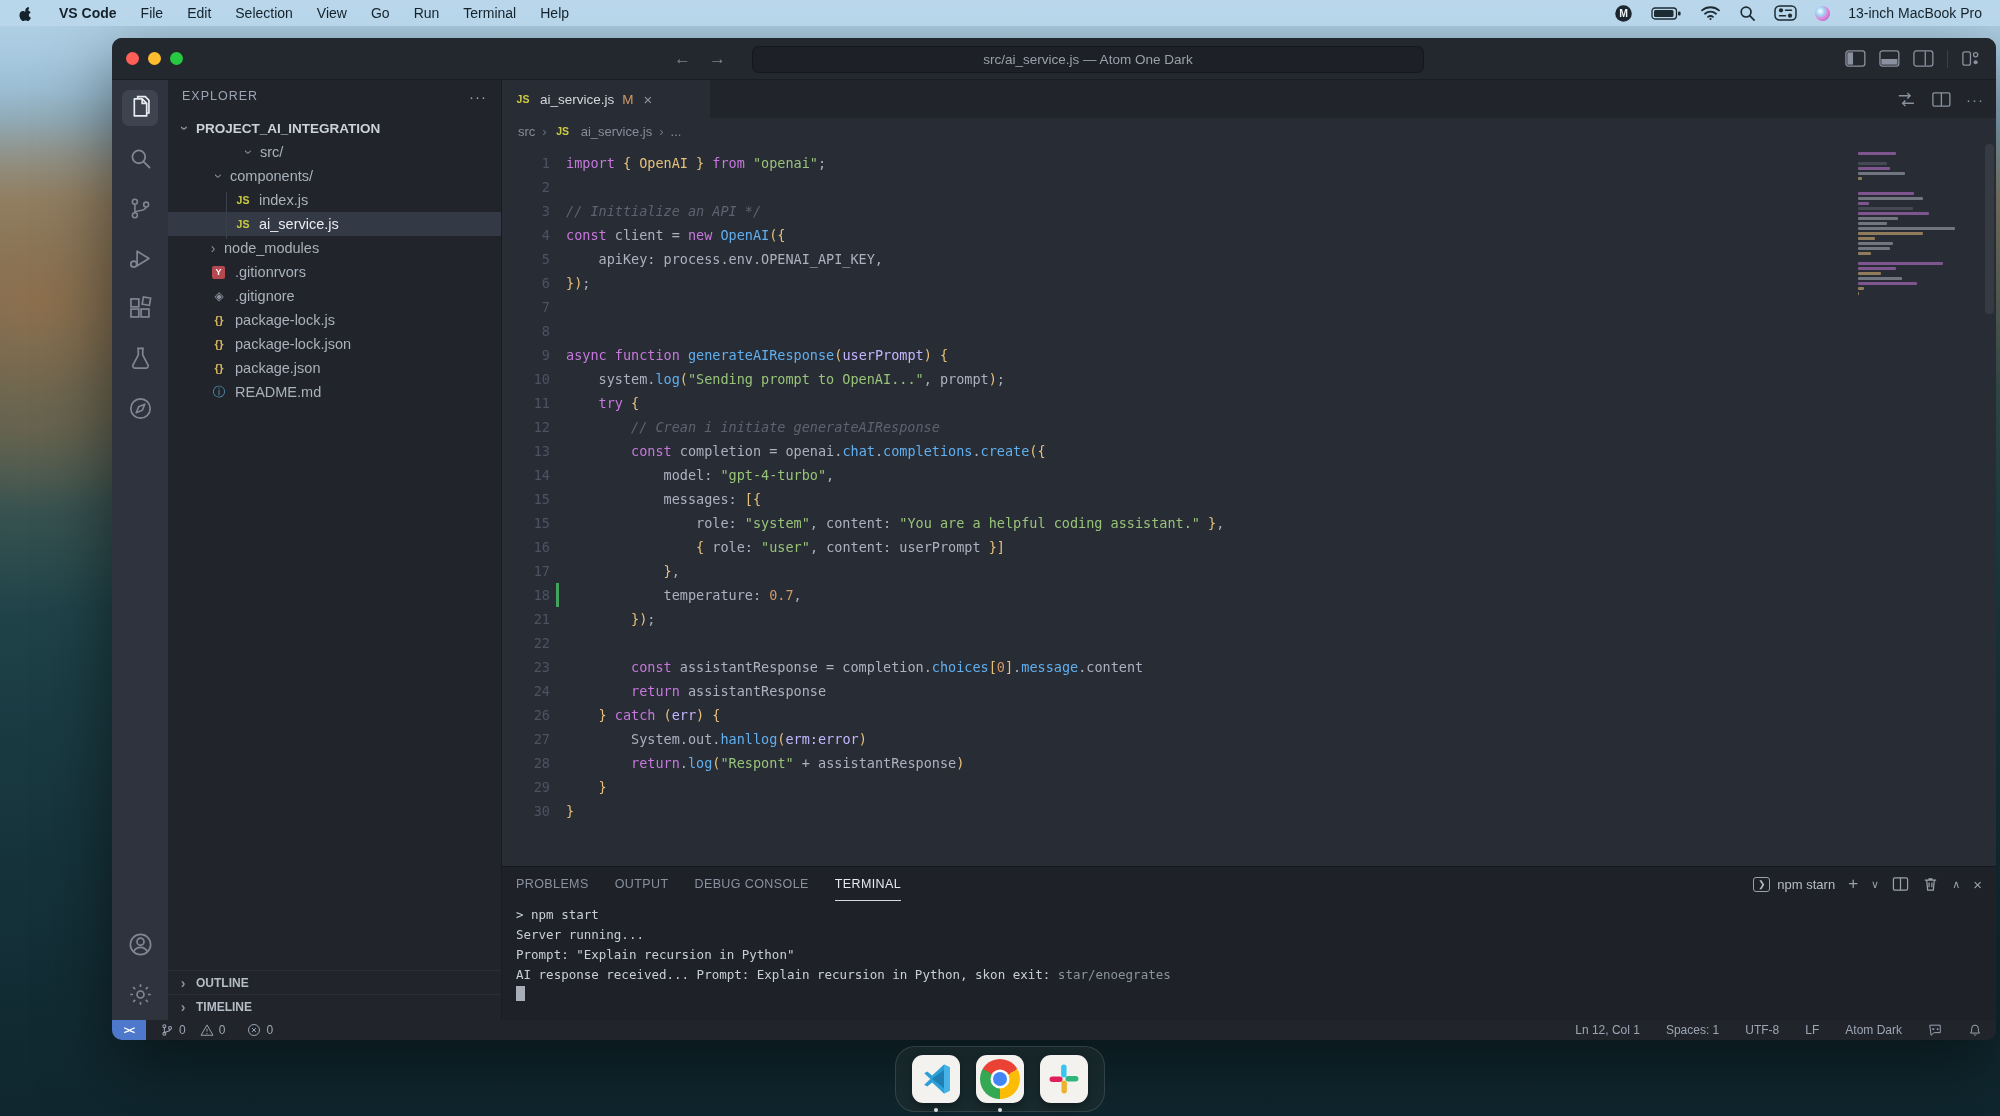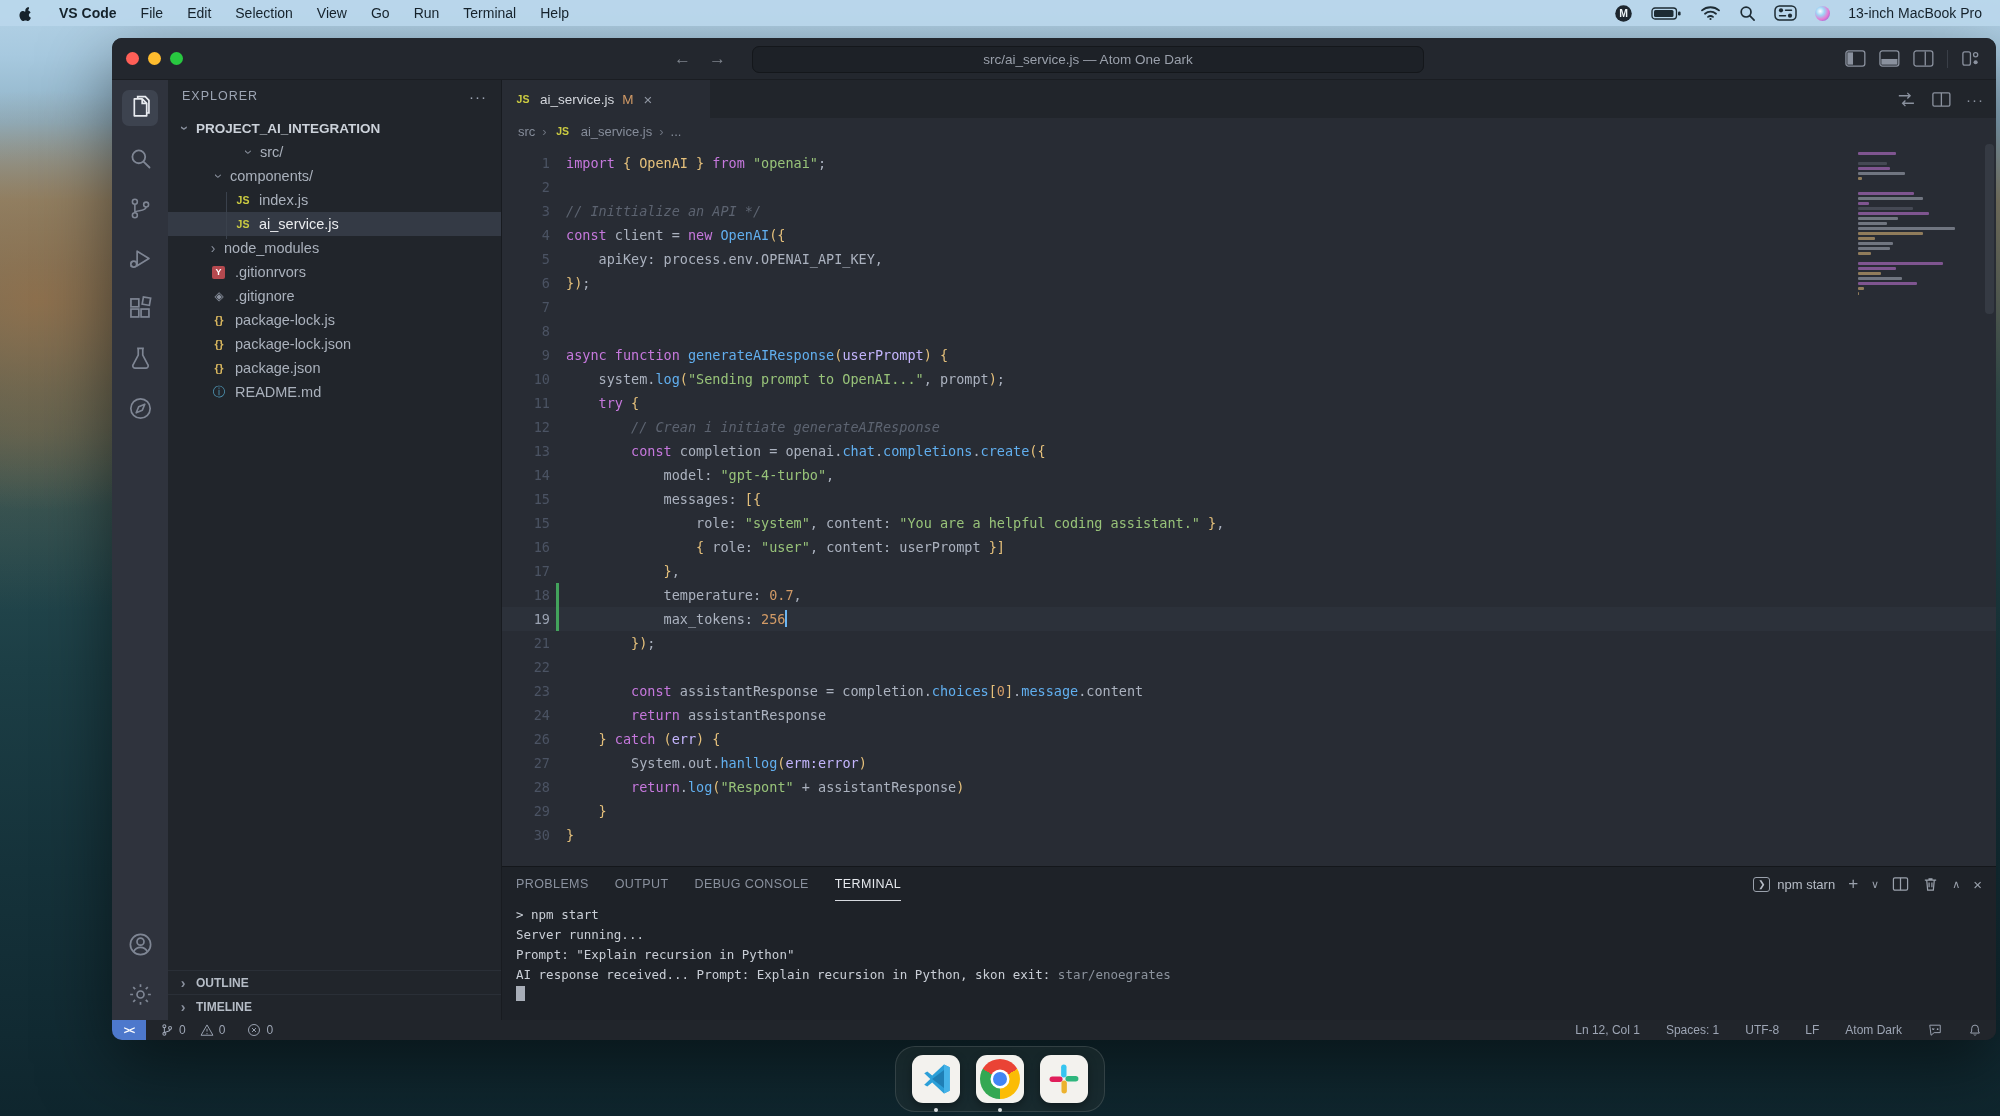--- a/index.html
+++ b/index.html
@@ -436,21 +436,20 @@
               <div class="code-line"><span class="gutter-num">10</span><span class="code-text"><span class="tk-d">    system.</span><span class="tk-f">log</span><span class="tk-y">(</span><span class="tk-s">"Sending prompt to OpenAI..."</span><span class="tk-d">, prompt</span><span class="tk-y">)</span><span class="tk-d">;</span></span></div>
               <div class="code-line"><span class="gutter-num">11</span><span class="code-text"><span class="tk-d">    </span><span class="tk-k">try </span><span class="tk-y">{</span></span></div>
               <div class="code-line"><span class="gutter-num">12</span><span class="code-text"><span class="tk-c">        // Crean i initiate generateAIResponse</span></span></div>
               <div class="code-line"><span class="gutter-num">13</span><span class="code-text"><span class="tk-d">        </span><span class="tk-k">const </span><span class="tk-d">completion = openai.</span><span class="tk-f">chat</span><span class="tk-d">.</span><span class="tk-f">completions</span><span class="tk-d">.</span><span class="tk-f">create</span><span class="tk-y">({</span></span></div>
               <div class="code-line"><span class="gutter-num">14</span><span class="code-text"><span class="tk-d">            model: </span><span class="tk-s">"gpt-4-turbo"</span><span class="tk-d">,</span></span></div>
               <div class="code-line"><span class="gutter-num">15</span><span class="code-text"><span class="tk-d">            messages: </span><span class="tk-y">[{</span></span></div>
               <div class="code-line"><span class="gutter-num">15</span><span class="code-text"><span class="tk-d">                role: </span><span class="tk-s">"system"</span><span class="tk-d">, content: </span><span class="tk-s">"You are a helpful coding assistant."</span><span class="tk-y"> }</span><span class="tk-d">,</span></span></div>
               <div class="code-line"><span class="gutter-num">16</span><span class="code-text"><span class="tk-d">                </span><span class="tk-y">{ </span><span class="tk-d">role: </span><span class="tk-s">"user"</span><span class="tk-d">, content: userPrompt </span><span class="tk-y">}]</span></span></div>
               <div class="code-line"><span class="gutter-num">17</span><span class="code-text"><span class="tk-d">            </span><span class="tk-y">}</span><span class="tk-d">,</span></span></div>
               <div class="code-line"><span class="gutter-num">18</span><span class="change-bar"></span><span class="code-text"><span class="tk-d">            temperature: </span><span class="tk-n">0.7</span><span class="tk-d">,</span></span></div>
-              <div class="code-line current"><span class="gutter-num">19</span><span class="change-bar"></span><span class="code-text"><span class="tk-d">            max_tokens: </span><span class="tk-n">256</span><span class="code-cursor"></span></span></div>
               <div class="code-line"><span class="gutter-num">21</span><span class="code-text"><span class="tk-d">        </span><span class="tk-y">})</span><span class="tk-d">;</span></span></div>
               <div class="code-line"><span class="gutter-num">22</span><span class="code-text"></span></div>
               <div class="code-line"><span class="gutter-num">23</span><span class="code-text"><span class="tk-d">        </span><span class="tk-k">const </span><span class="tk-d">assistantResponse = completion.</span><span class="tk-f">choices</span><span class="tk-y">[</span><span class="tk-n">0</span><span class="tk-y">]</span><span class="tk-d">.</span><span class="tk-f">message</span><span class="tk-d">.content</span></span></div>
               <div class="code-line"><span class="gutter-num">24</span><span class="code-text"><span class="tk-d">        </span><span class="tk-k">return </span><span class="tk-d">assistantResponse</span></span></div>
               <div class="code-line"><span class="gutter-num">26</span><span class="code-text"><span class="tk-d">    </span><span class="tk-y">} </span><span class="tk-k">catch </span><span class="tk-y">(</span><span class="tk-o">err</span><span class="tk-y">) {</span></span></div>
               <div class="code-line"><span class="gutter-num">27</span><span class="code-text"><span class="tk-d">        System.out.</span><span class="tk-f">hanllog</span><span class="tk-y">(</span><span class="tk-o">erm:error</span><span class="tk-y">)</span></span></div>
               <div class="code-line"><span class="gutter-num">28</span><span class="code-text"><span class="tk-d">        </span><span class="tk-k">return</span><span class="tk-d">.</span><span class="tk-f">log</span><span class="tk-y">(</span><span class="tk-s">"Respont"</span><span class="tk-d"> + assistantResponse</span><span class="tk-y">)</span></span></div>
               <div class="code-line"><span class="gutter-num">29</span><span class="code-text"><span class="tk-d">    </span><span class="tk-y">}</span></span></div>
               <div class="code-line"><span class="gutter-num">30</span><span class="code-text"><span class="tk-y">}</span></span></div>
             </div>

